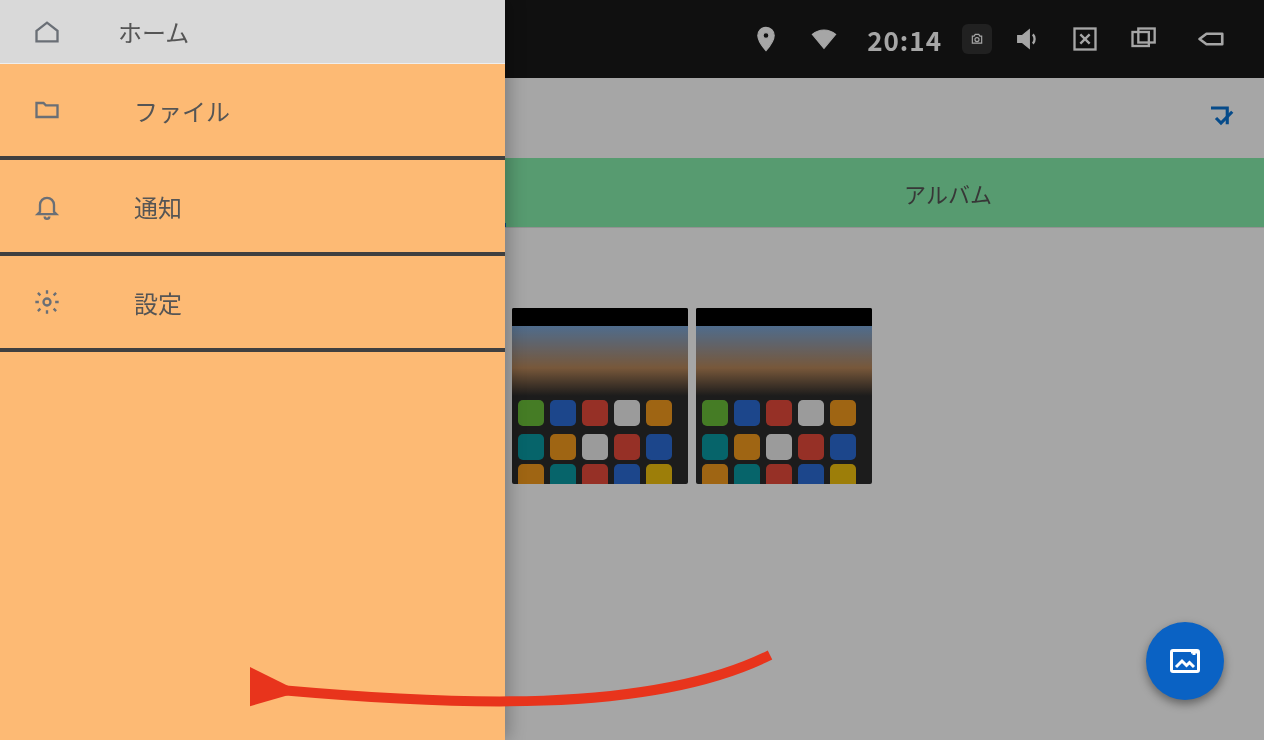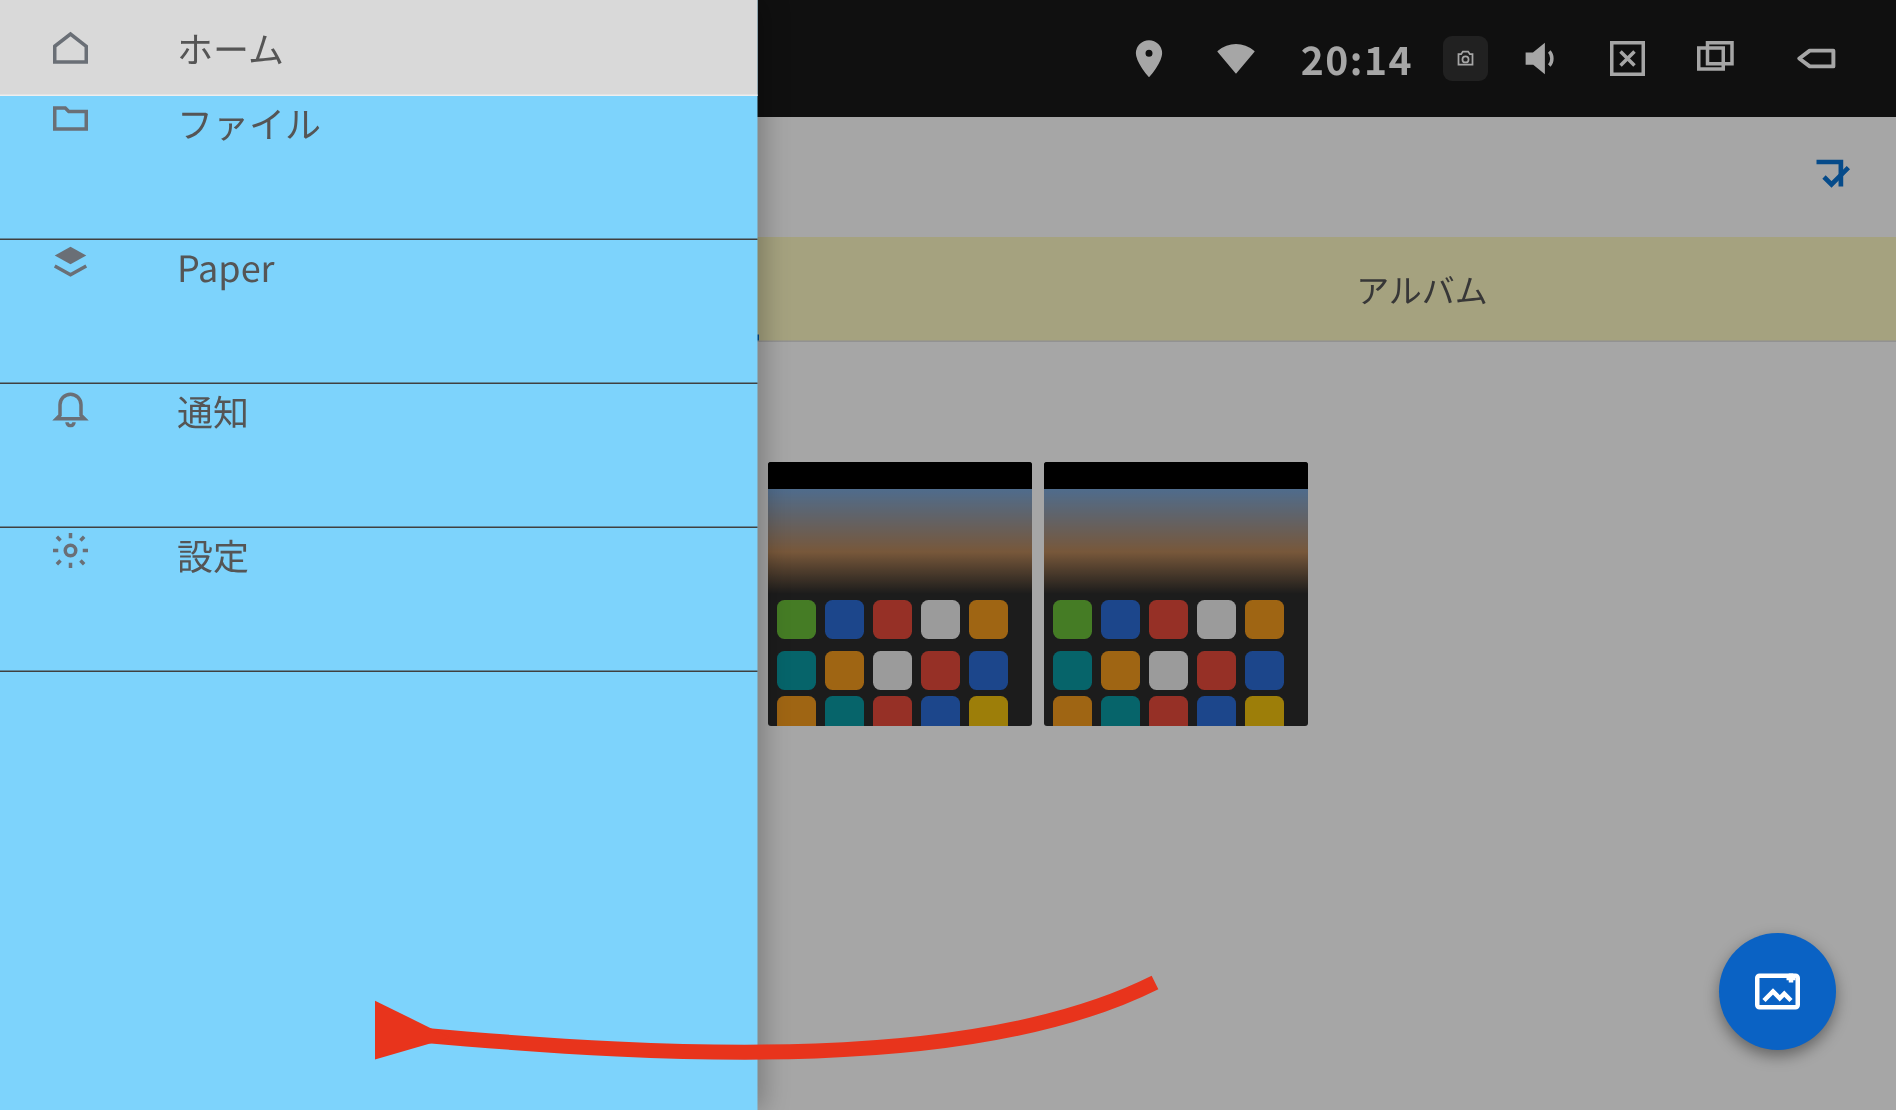--- a/index.html
+++ b/index.html
@@ -29,21 +29,21 @@
   .content-header {
     position:absolute; top:78px; left:0; right:0; height:80px;
     background:#fff; display:flex; align-items:center; justify-content:flex-end;
     padding-right:28px;
   }
   .check-icon { width:30px; height:30px; }
   .check-icon svg { width:30px; height:30px; fill:none; stroke:#0a74d4; stroke-width:2; }
 
   .tabbar {
     position:absolute; top:158px; left:0; right:0; height:70px;
-    background:#fef9c3; display:flex; align-items:center; 
+    background:#86efac; display:flex; align-items:center; 
     border-bottom:1px solid #e0e0e0;
   }
   .tabbar .tab { flex:1; text-align:center; font-size:22px; color:#555; position:relative; height:100%; display:flex; align-items:center; justify-content:center; }
   .tabbar .tab.active::after { content:""; position:absolute; left:20%; right:20%; bottom:0; height:4px; background:#0a74d4; } 
 
   .photo-grid {
     position:absolute; top:228px; left:0; right:0; bottom:0;
     background:#fff; padding:80px 10px 10px 10px; display:flex; gap:8px;
   }
   .thumb { width:176px; height:176px; background:#2b2b2b; border-radius:2px; position:relative; overflow:hidden; flex:0 0 auto; }
@@ -59,30 +59,30 @@
   .app.orange{background:#f59b1e;} .app.teal{background:#0a9aa3;} .app.white{background:#efefef;}
   .app.yellow{background:#f2c20f;}
   .thumb.dark-only::after { content:""; position:absolute; left:8px; top:30px; width:100px; height:10px; background:#888; box-shadow:0 20px 0 #666, 0 120px 0 #555; }
 
   
   .scrim { position:absolute; inset:0; background:rgba(0,0,0,0.35); }
 
   
   .drawer {
     position:absolute; top:0; left:0; width:505px; height:100%;
-    background:#7dd3fc; box-shadow:4px 0 16px rgba(0,0,0,0.25);
+    background:#fdba74; box-shadow:4px 0 16px rgba(0,0,0,0.25);
     display:flex; flex-direction:column;
   }
   .drawer .header-row {
     height:64px; display:flex; align-items:center; padding:0 32px; gap:56px;
     font-size:24px; color:#555; border-bottom:1px solid #eee; background:#d9d9d9;
   }
   .drawer .row {
-    height:96px; display:flex; padding:0 32px; gap:56px;
-    font-size:24px; color:#555; border-bottom:1px solid #404040; cursor:pointer;
+    height:96px; display:flex; align-items:center; padding:0 32px; gap:72px;
+    font-size:24px; color:#555; border-bottom:4px solid #404040; cursor:pointer;
   }
   .drawer .row.active { color:#0a74d4; background:#f5f8fb; }
   .drawer .row .ico { width:30px; height:30px; display:flex; align-items:center; justify-content:center; flex:0 0 30px; }
   .drawer .row .ico svg, .drawer .header-row .ico svg { width:28px; height:28px; fill:none; stroke:#6a6f76; stroke-width:2; }
   .drawer .row.active .ico svg { stroke:#0a74d4; }
   .drawer .header-row .ico { width:30px; height:30px; display:flex; align-items:center; justify-content:center; flex:0 0 30px; }
 
   
   .fab {
     position:absolute; right:40px; bottom:40px; width:78px; height:78px; border-radius:50%;
@@ -288,29 +288,20 @@
     <span class="ico">
       <svg viewBox="0 0 24 24">
           <path d="M3 6h6l2 2h10v10H3z"></path>
         </svg>
     </span>
     <span>ファイル</span>
   </div>
   <div class="row">
     <span class="ico">
       <svg viewBox="0 0 24 24">
-          <path d="M3 8l9-5 9 5-9 5z" fill="#6a6f76" stroke="none"></path>
-          <path d="M3 14l9 5 9-5" fill="none"></path>
-        </svg>
-    </span>
-    <span>Paper</span>
-  </div>
-  <div class="row">
-    <span class="ico">
-      <svg viewBox="0 0 24 24">
           <path d="M6 17V11a6 6 0 1 1 12 0v6l2 2H4z"></path>
           <path d="M10 21a2 2 0 0 0 4 0"></path>
         </svg>
     </span>
     <span>通知</span>
   </div>
   <div class="row">
     <span class="ico">
       <svg viewBox="0 0 24 24">
           <circle cx="12" cy="12" r="3"></circle>

